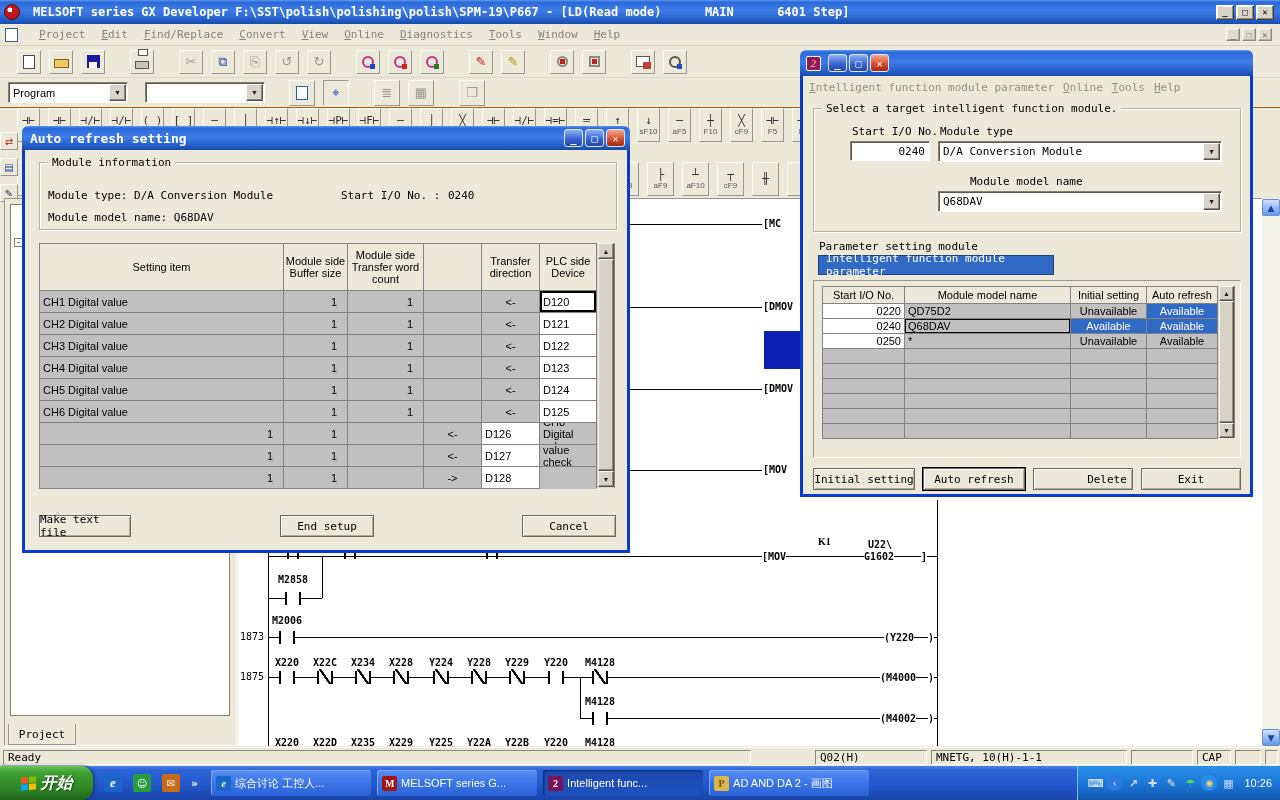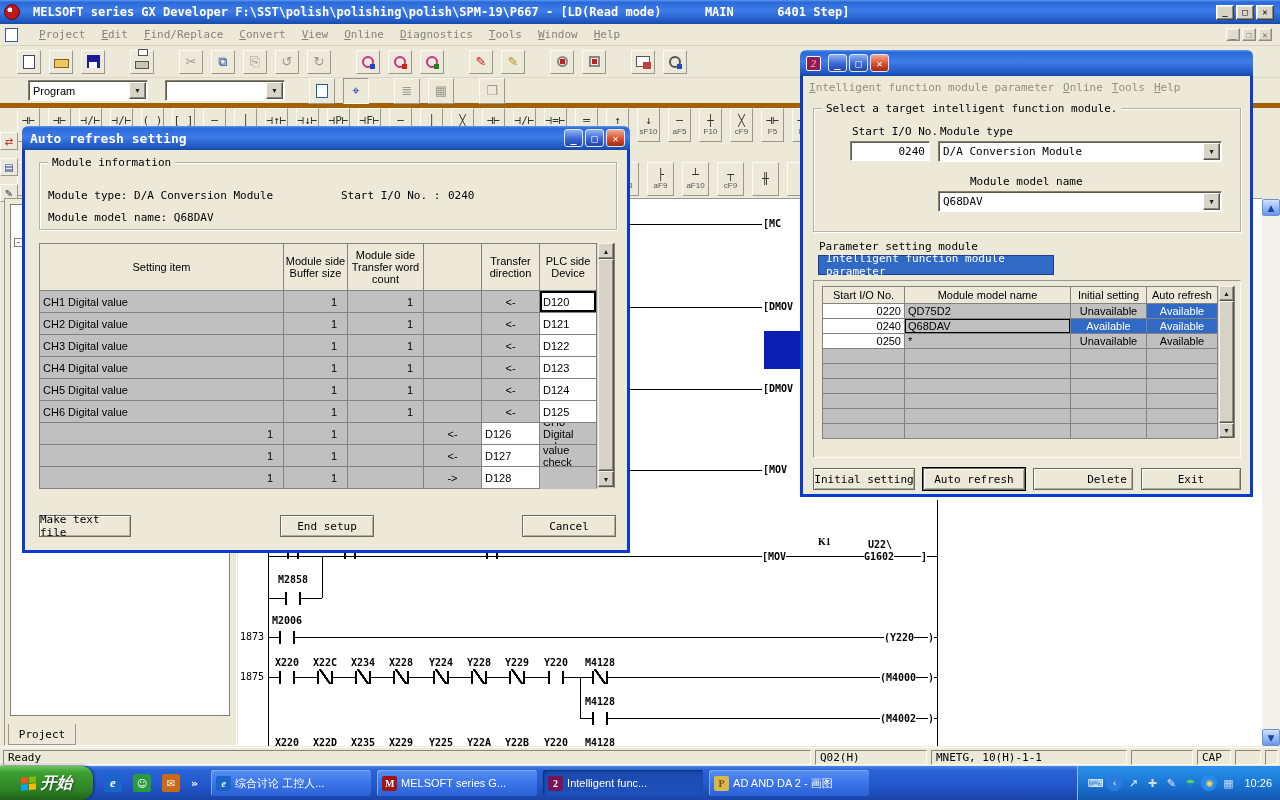--- a/index.html
+++ b/index.html
@@ -17,21 +17,21 @@
 .xpb.mn,.xpb.mx{background:linear-gradient(180deg,#8fb2f2 0%,#3b66d6 55%,#27479e 100%);}
 .xpb.cl{background:linear-gradient(180deg,#f4a88e 0%,#d8502e 55%,#9c2c12 100%);}
 
 
 #menubar{left:0;top:24px;width:1280px;height:22px;background:#ece9d8;border-bottom:1px solid #d6d2c2;display:flex;align-items:center;}
 .menu-item{font:11px "DejaVu Sans Mono",monospace;color:#86847a;padding:0 8px;}
 .menu-item::first-letter{text-decoration:underline;}
 .docicon{width:13px;height:14px;background:#fff;border:1px solid #3858a8;margin:0 6px 0 5px;}
 .toolrow{left:0;width:1280px;background:#ece9d8;display:flex;align-items:center;}
 #toolbar1{top:46px;height:32px;border-bottom:1px solid #ddd9c8;}
-#toolbar2{top:78px;height:30px;border-bottom:5px solid #a16207;padding-left:20px;}
+#toolbar2{top:78px;height:30px;border-bottom:1px solid #a16207;}
 #toolbar3{top:108px;height:54px;align-items:flex-start;}
 #toolbar4{top:162px;height:36px;align-items:flex-start;}
 .tbtn{width:24px;height:24px;background:#ece9d8;border:1px solid;border-color:#fbfaf4 #9a988c #9a988c #fbfaf4;display:flex;align-items:center;justify-content:center;margin-right:1px;flex:none;}
 .gap{width:10px;flex:none;}
 .lbtn{width:23px;height:34px;background:#ece9d8;border:1px solid;border-color:#fbfaf4 #9a988c #9a988c #fbfaf4;margin-right:1px;flex:none;display:flex;flex-direction:column;align-items:center;justify-content:center;}
 .lbtn .g{font:11px "DejaVu Sans Mono",monospace;color:#333;line-height:12px;}
 .lbtn .l{font:8px "Liberation Sans",sans-serif;color:#555;line-height:9px;}
 .lbtn.w27{width:27px;}
 .combo{height:21px;background:#fff;border:1px solid;border-color:#84826e #fff #fff #84826e;box-shadow:inset 1px 1px 0 #5c5a4c;display:flex;align-items:center;}
 .combo .cv{flex:1;font:11px "Liberation Sans",sans-serif;padding-left:4px;color:#000;}
@@ -783,21 +783,21 @@
     </div>
   <div class="btn" style="left:230px;top:392px;width:100px;height:22px;padding-left:48px;">
       <span>Delete</span>
     </div>
   <div class="btn" style="left:338px;top:392px;width:100px;height:22px;">
       <span>Exit</span>
     </div>
 </div>
 
 <div class="abs" id="statusbar">
-  <div class="scell" style="left:3px;width:808px;"><span>Ready</span></div>
+  <div class="scell" style="left:3px;width:748px;"><span>Ready</span></div>
   <div class="scell" style="left:815px;width:112px;"><span>Q02(H)</span></div>
   <div class="scell" style="left:931px;width:196px;"><span>MNETG, 10(H)-1-1</span></div>
   <div class="scell" style="left:1131px;width:62px;"></div>
   <div class="scell" style="left:1197px;width:34px;"><span>CAP</span></div>
   <div class="scell" style="left:1235px;width:26px;"></div>
   <div class="scell" style="left:1265px;width:13px;"></div>
 </div>
 
 <div class="abs" id="taskbar">
   <div id="startbtn">

